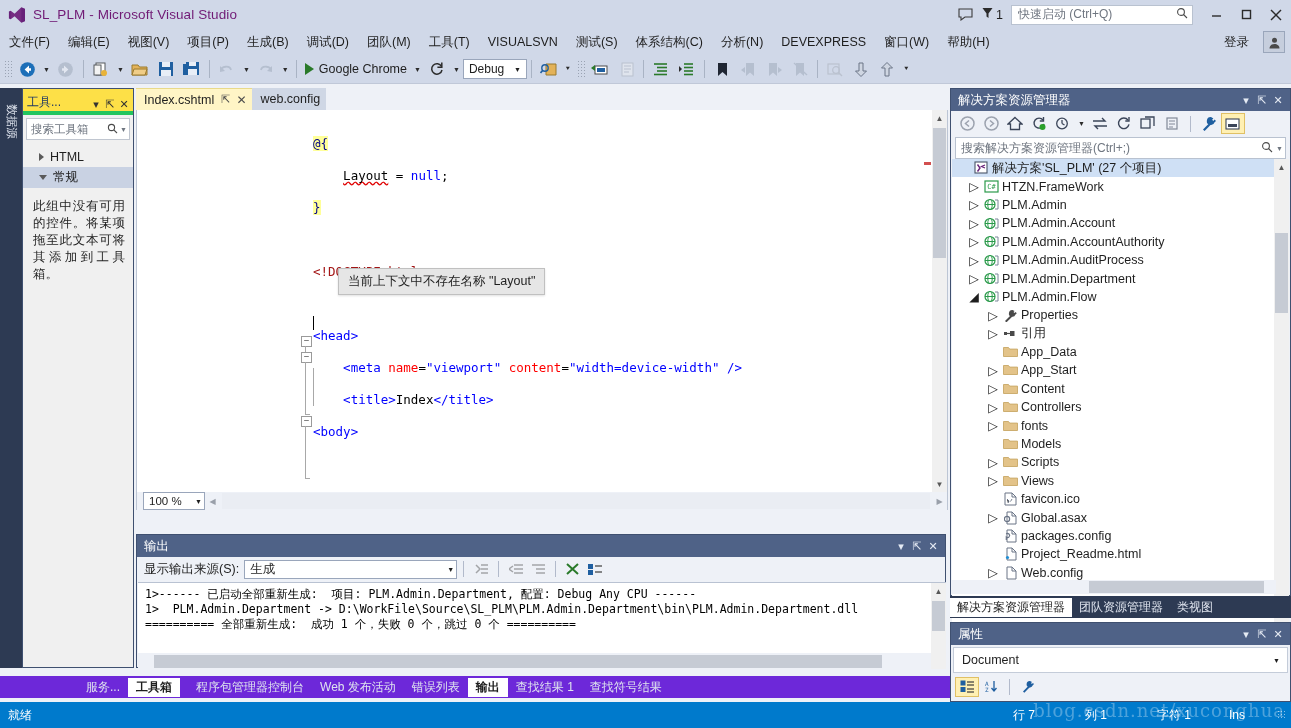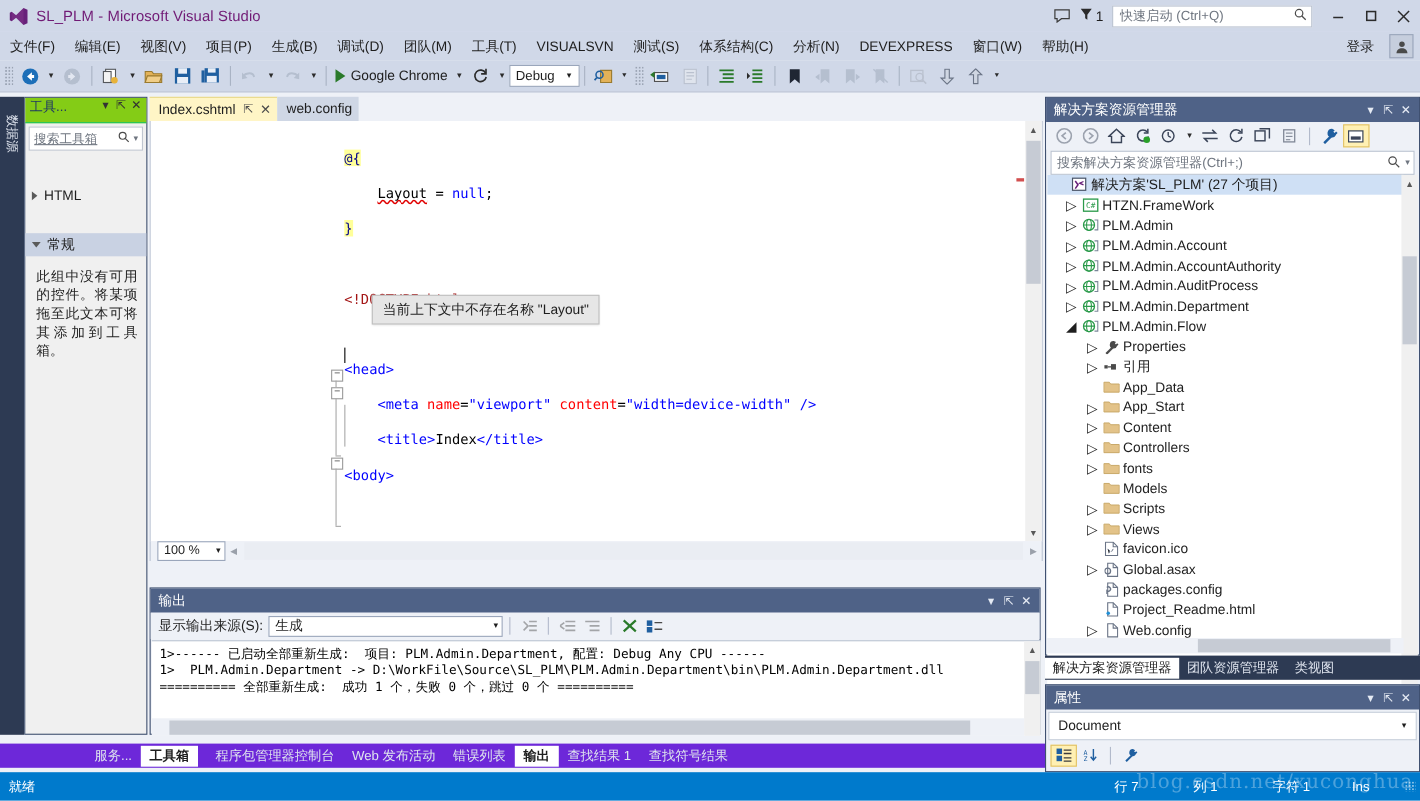--- a/index.html
+++ b/index.html
@@ -71,28 +71,28 @@
     position:absolute; left:0; top:88px; width:22px; height:580px; background:#2d3a53;
   }
   .vtab span {
     position:absolute; left:-22px; top:26px; width:66px; color:#dfe4ee; font-size:11.5px;
     transform:rotate(90deg); transform-origin:center; text-align:center; white-space:nowrap;
   }
 
   
   .toolbox { position:absolute; left:22px; top:88px; width:112px; height:580px;
     background:#f0f0f0; border:1px solid #3f5070; box-sizing:border-box; }
-  .tbx-head { height:22px; background:#84cc16; display:flex; align-items:flex-start; padding:0 2px 0 4px;
-    border-bottom:1px solid #22c55e; }
+  .tbx-head { height:22px; background:#fde047; display:flex; align-items:flex-end; padding:0 2px 0 4px;
+    border-bottom:4px solid #22c55e; }
   .tbx-title { font-size:12px; color:#1f3864; flex:1; white-space:nowrap; overflow:hidden; }
   .tbx-btn { width:14px; text-align:center; font-size:11px; color:#333; }
   .tbx-search { height:20px; margin:3px 3px 0 3px; background:#fff; border:1px solid #c0c6d0;
     display:flex; align-items:center; padding:0 2px 0 4px; font-size:11.5px; color:#6f7680; }
-  .tbx-search .t { flex:1; white-space:nowrap; overflow:hidden;text-decoration:underline; }
-  .tbx-row { height:21px; display:flex; align-items:center; font-size:12.5px; padding-left:6px; color:#1e1e1e;margin-top:24px;}
+  .tbx-search .t { flex:1; white-space:nowrap; overflow:hidden; }
+  .tbx-row { height:21px; display:flex; align-items:center; font-size:12.5px; padding-left:16px; color:#1e1e1e;}
   .tbx-row.sel { background:#c9d2e3; }
   .tri-r { width:0;height:0;border-left:5px solid #5a5a5a;border-top:4px solid transparent;border-bottom:4px solid transparent; margin-right:6px;}
   .tri-d { width:0;height:0;border-top:5px solid #5a5a5a;border-left:4px solid transparent;border-right:4px solid transparent; margin-right:6px;}
   .tbx-note { font-size:12.5px; line-height:17px; padding:10px 8px 0 10px; color:#1e1e1e; text-align:justify; }
 
   
   .doctabs { position:absolute; left:136px; top:88px; width:810px; height:22px; background:#eef1f7; display:flex; }
   .dtab { height:22px; display:flex; align-items:center; padding:0 6px 0 8px; font-size:12.5px; box-sizing:border-box; }
   .dtab.active { background:#fff5c6; border-top:1px solid #e8d98a; }
   .dtab.inactive { background:#cfd7e5; }

